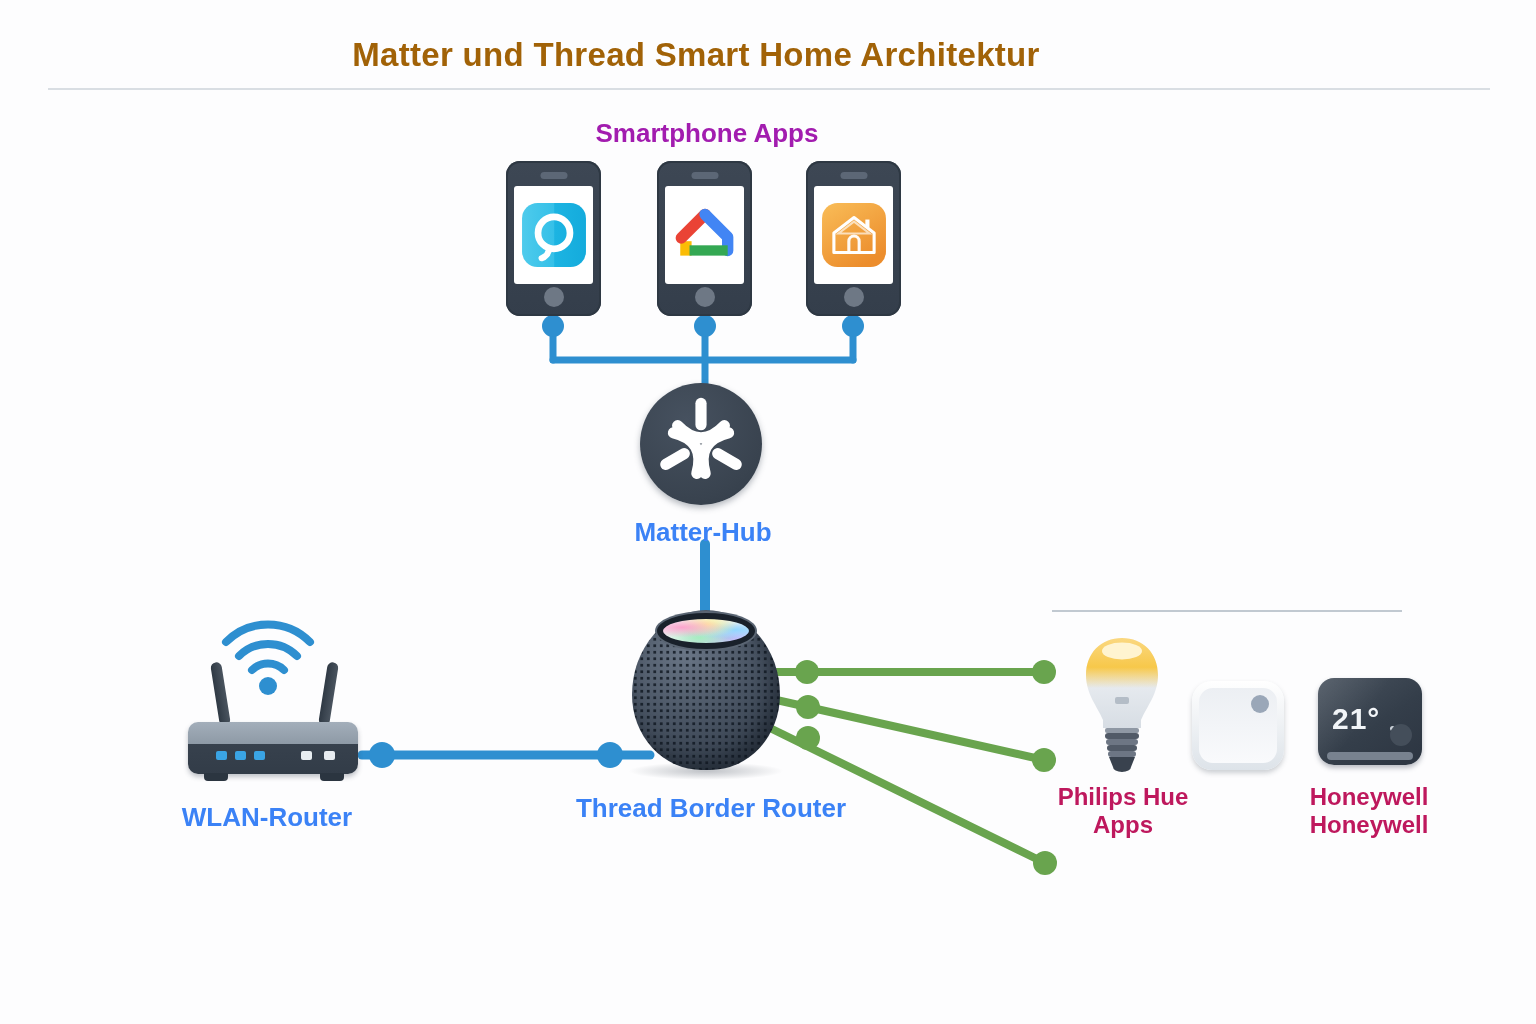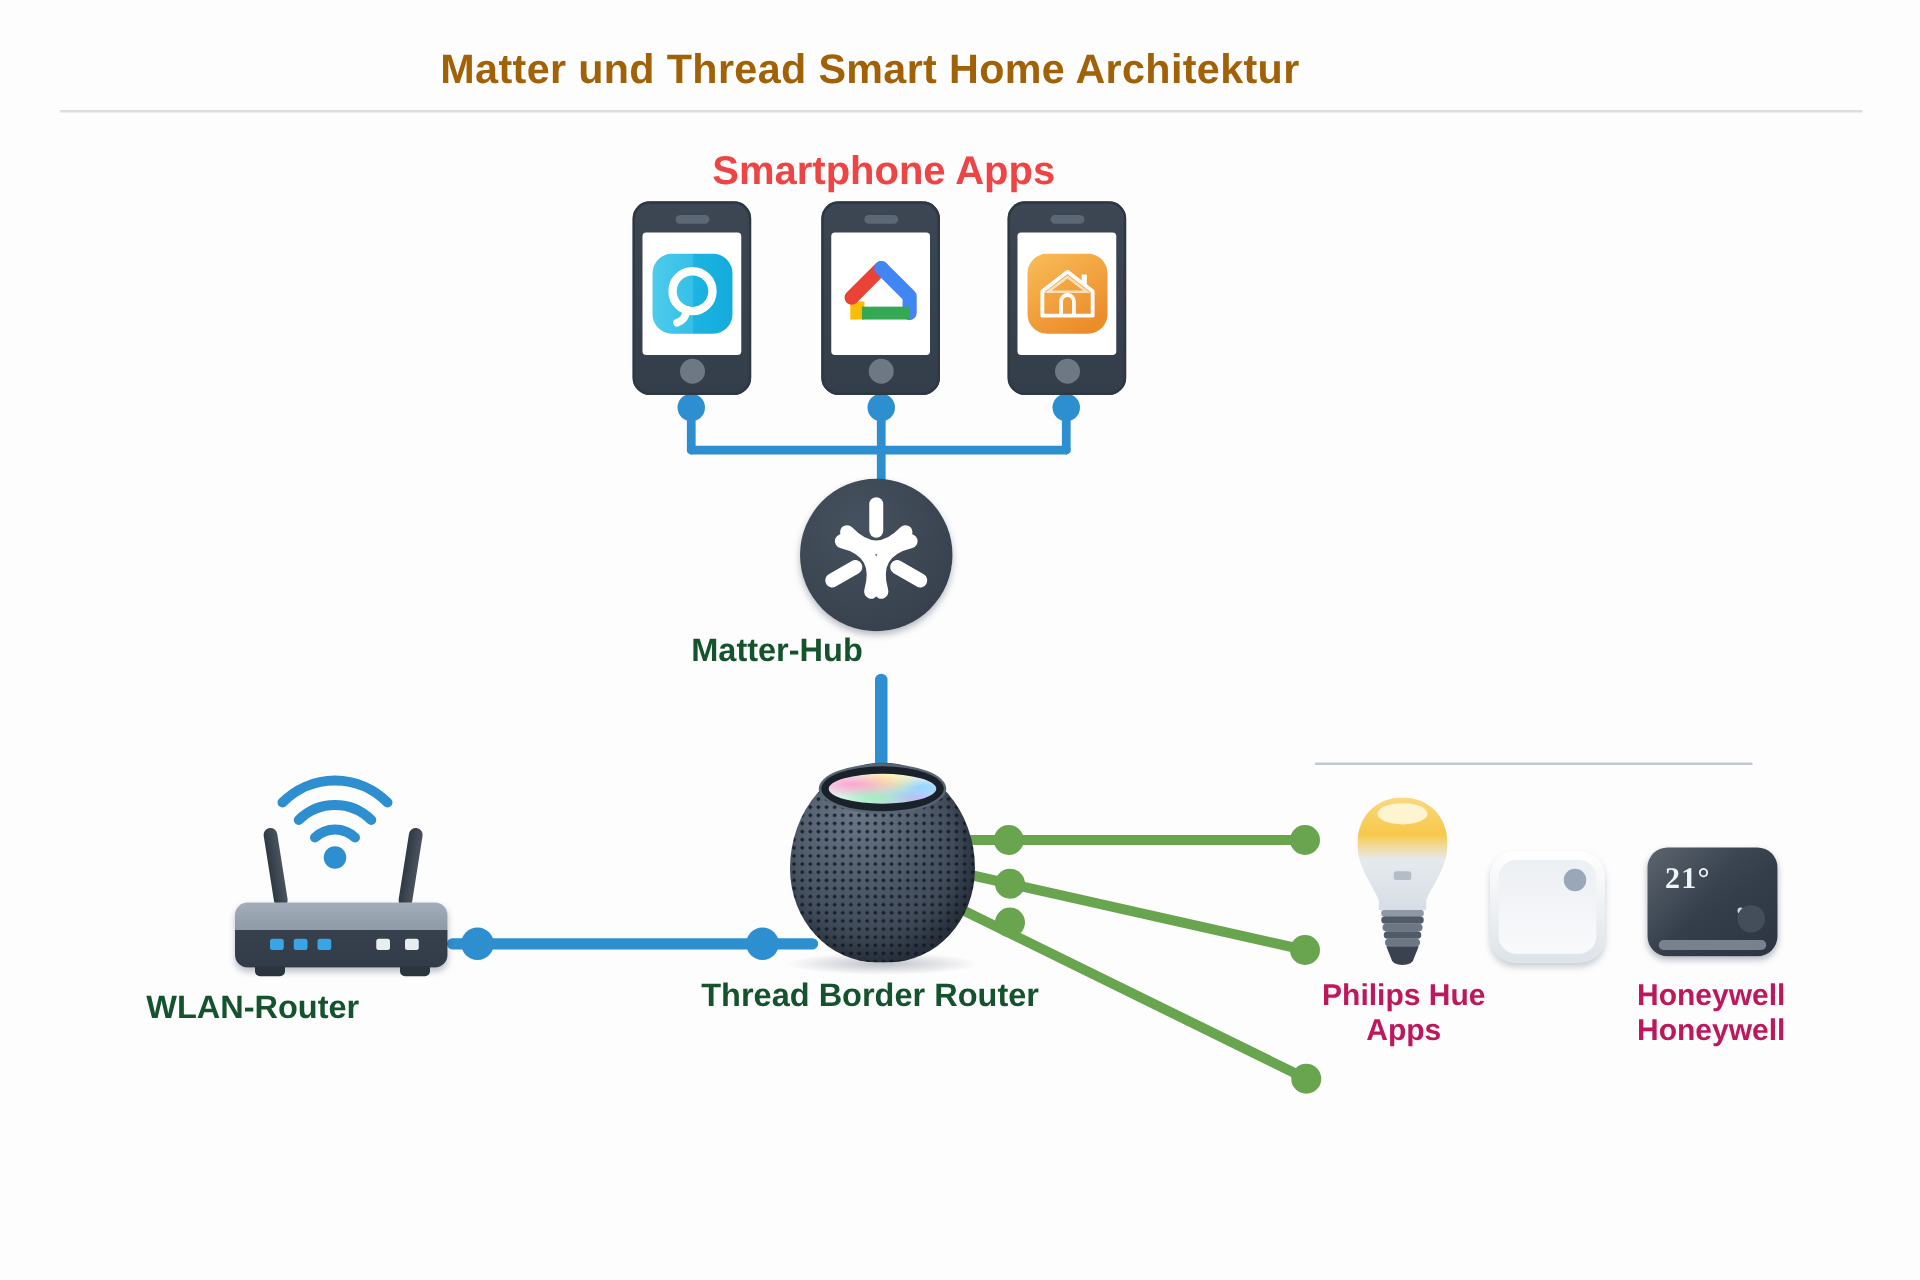--- a/index.html
+++ b/index.html
@@ -9,25 +9,25 @@
     background:#fdfdfe;
     font-family:"Liberation Sans", sans-serif;
     color:#3C4B5F;
   }
   .abs { position:absolute; }
 
   
   .title { top:36px; left:196px; width:1000px; text-align:center;
            font-size:33px; font-weight:700; letter-spacing:.3px; color:#a16207; }
   .rule  { top:88px; left:48px; width:1442px; height:2px; background:#d9dee3; }
-  .section-heading { font-size:32px; font-weight:700; text-align:center; color:#ef4444; }
+  .section-heading { font-size:26px; font-weight:700; text-align:center; color:#a21caf; }
   .apps-heading   { top:118px; left:557px; width:300px; }
   .devices-heading{ top:578px; left:1072px; width:300px; }
   .devices-rule   { top:610px; left:1052px; width:350px; height:2px; background:#c1c9d1; }
-  .node-label { font-size:26px; font-weight:700; color:#14532d; }
+  .node-label { font-size:26px; font-weight:700; text-align:center; color:#3b82f6;margin-top:12px; }
   .device-label { font-size:24px; line-height:28px; font-weight:700; text-align:center; color:#be185d; }
 
   
   .phone { width:95px; height:155px; background:linear-gradient(180deg,#3d4754,#343e4b);
            border-radius:14px; box-shadow:inset 0 0 0 2px #2e3843; }
   .phone .speaker { position:absolute; top:11px; left:50%; transform:translateX(-50%);
                     width:27px; height:7px; border-radius:4px; background:#5c6776; }
   .phone .screen  { position:absolute; top:25px; left:8px; right:8px; height:98px;
                     background:#fff; border-radius:3px; }
   .phone .home    { position:absolute; bottom:9px; left:50%; transform:translateX(-50%);
@@ -80,22 +80,22 @@
   .eve-face { position:absolute; inset:7px; border-radius:14px;
               background:linear-gradient(180deg,#eceff3,#f9fafc); }
   .eve-dot  { position:absolute; top:14px; right:15px; width:18px; height:18px;
               border-radius:50%; background:#9aa7b8; }
 
   .thermo { left:1318px; top:678px; width:104px; height:87px; border-radius:16px;
             background:linear-gradient(145deg,#49535f 0%, #343e4a 55%, #2c3541 100%);
             box-shadow:0 3px 5px rgba(60,70,85,.35); overflow:hidden; }
   .thermo::before { content:""; position:absolute; inset:0;
                     background:linear-gradient(125deg, rgba(255,255,255,.10), rgba(255,255,255,0) 45%); }
-  .thermo-temp { position:absolute; top:12px; left:14px;
-                 font-family:Liberation Serif, serif; font-size:24px; font-weight:700;
+  .thermo-temp { position:absolute; top:24px; left:14px;
+                 font-family:Liberation Sans, sans-serif; font-size:30px; font-weight:700;
                  color:#f2f5f8; letter-spacing:1px; }
   .thermo-dot  { position:absolute; top:48px; left:72px; width:5px; height:5px;
                  border-radius:50%; background:#ccd3da; }
   .thermo-knob { position:absolute; top:46px; right:10px; width:22px; height:22px;
                  border-radius:50%; background:#444e5a; }
   .thermo-bar  { position:absolute; bottom:5px; left:9px; right:9px; height:8px;
                  border-radius:4px; background:#78828f; }
 </style>
 </head>
 <body>

